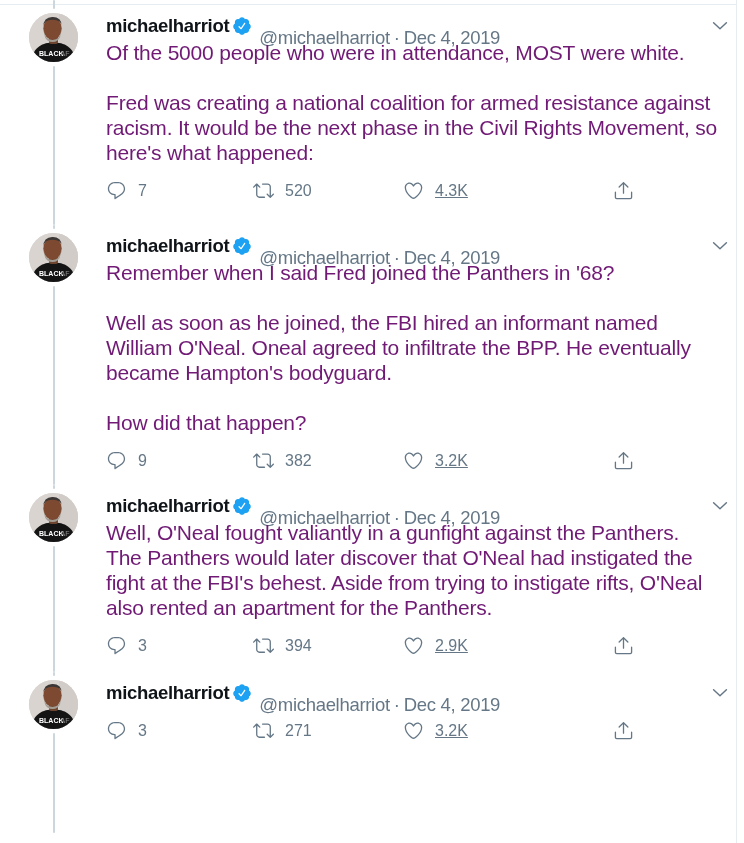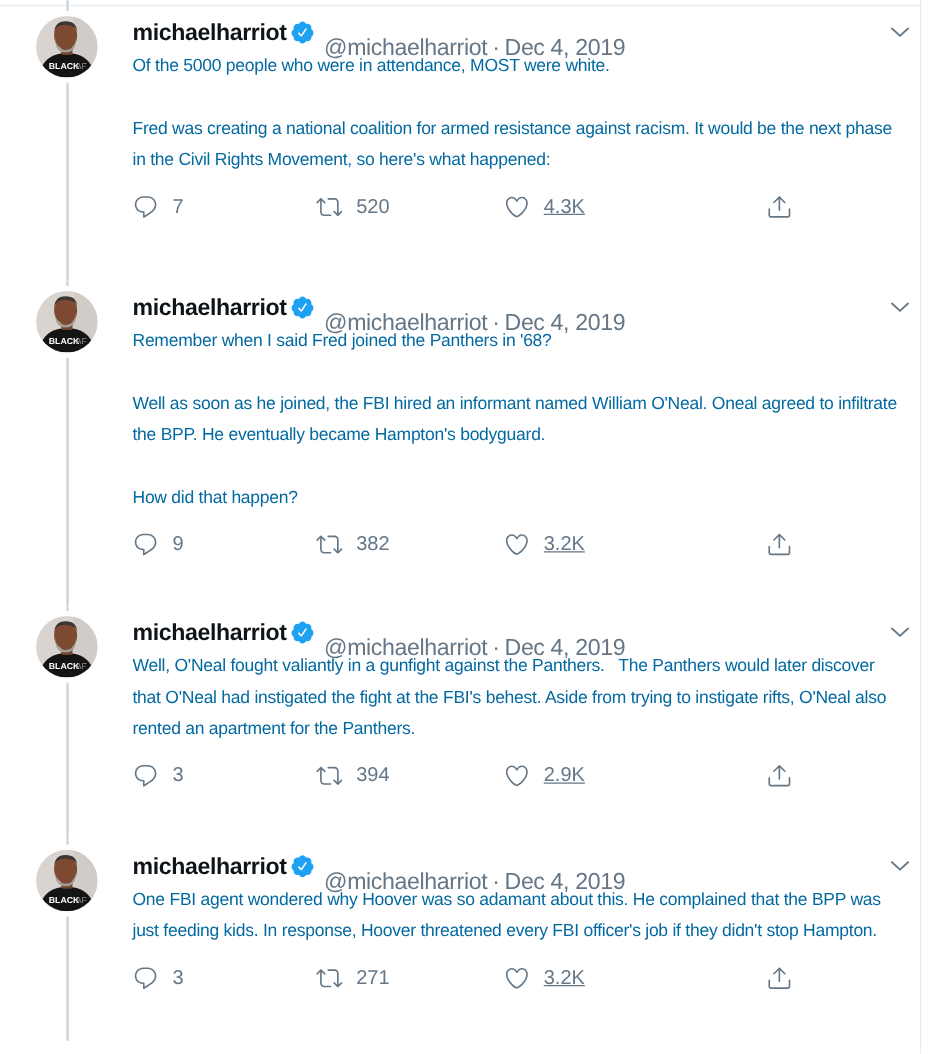--- a/index.html
+++ b/index.html
@@ -51,21 +51,21 @@
   .header {
     display: flex; align-items: center; height: 24px;
     margin-bottom: 2px; white-space: nowrap;
   }
   .name { font-weight: 700; font-size: 18.5px; letter-spacing: -0.3px; color: #0f1419; }
   .badge { margin-left: 3px; display: inline-flex; align-items: center; }
   .meta { color: #657786; font-size: 18.5px; letter-spacing: -0.3px; margin-left: 7px; margin-top: 24px; }
   .meta .sep { margin: 0 4px; }
   .chevron { margin-left: auto; display: inline-flex; align-items: center; margin-right: -6px; cursor: pointer; }
 
-  .body { font-size: 14px; line-height: 25px; letter-spacing: -0.2px; color: #0369a1; }
+  .body { font-size: 21px; line-height: 25px; letter-spacing: -0.2px; color: #701a75; }
   .body p { white-space: pre-wrap; }
   .body p + p { margin-top: 25px; }
 
   .actions { position: relative; height: 24px; margin-top: 15px; }
   .action {
     position: absolute; top: 0; display: flex; align-items: center;
     color: #657786; font-size: 16px; cursor: pointer;
   }
   .action .count { margin-left: 11px; }
   .action.reply   { left: 0; }
@@ -306,23 +306,20 @@
           </svg>
         </span>
         <span class="meta"><span>@michaelharriot</span><span class="sep">·</span><span>Dec 4, 2019</span></span>
         <span class="chevron">
           <svg width="22" height="22" viewBox="0 0 24 24">
             <path d="M5 8.5 L12 15 L19 8.5" fill="none" stroke="#657786" stroke-width="1.6" stroke-linecap="round" stroke-linejoin="round"></path>
           </svg>
         </span>
       </div>
 
-      <div class="body">
-            <p>One FBI agent wondered why Hoover was so adamant about this. He complained that the BPP was just feeding kids. In response, Hoover threatened every FBI officer's job if they didn't stop Hampton.</p>
-          </div>
 
       <div class="actions">
         <div class="action reply">
           <svg width="21" height="21" viewBox="0 0 24 24">
             <path fill="#657786" d="M14.046 2.242l-4.148-.01h-.002c-4.374 0-7.8 3.427-7.8 7.802 0 4.098 3.186 7.206 7.465 7.37v3.828c0 .108.044.286.12.403.142.225.384.347.632.347.138 0 .277-.038.402-.118.264-.168 6.473-4.14 8.088-5.506 1.902-1.61 3.04-3.97 3.043-6.312v-.017c-.006-4.367-3.43-7.787-7.8-7.788zm3.787 12.972c-1.134.96-4.862 3.405-6.772 4.643V16.67c0-.414-.335-.75-.75-.75h-.396c-3.66 0-6.318-2.476-6.318-5.886 0-3.534 2.768-6.302 6.3-6.302l4.147.01h.002c3.532 0 6.3 2.766 6.302 6.296-.003 1.91-.942 3.844-2.514 5.176z"></path>
           </svg>
           <span class="count">3</span>
         </div>
         <div class="action retweet">
           <svg width="21" height="21" viewBox="0 0 24 24">

